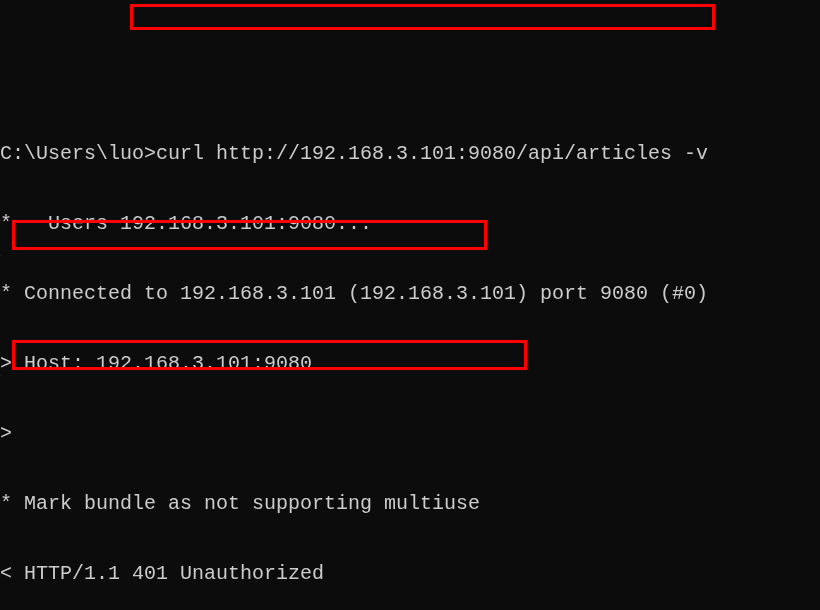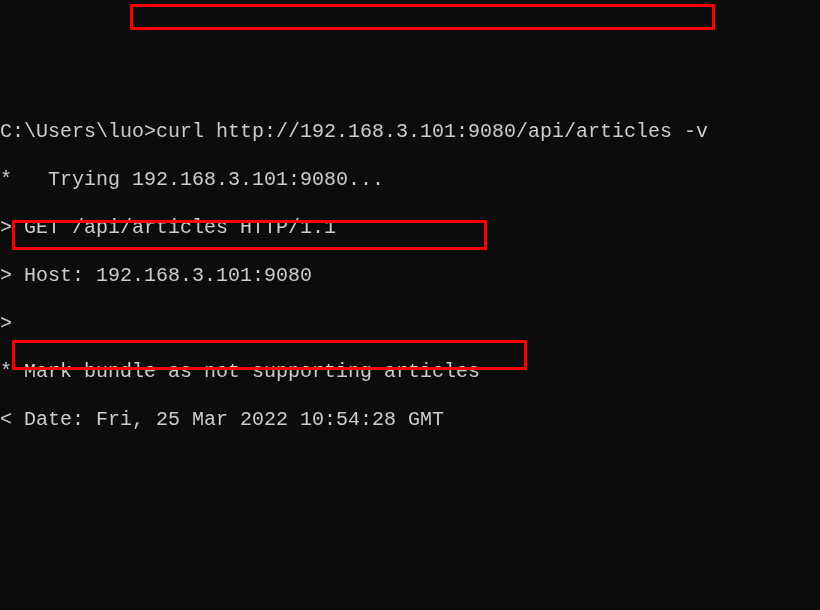--- a/index.html
+++ b/index.html
@@ -18,20 +18,21 @@
       height: 610px;
       overflow: hidden;
       white-space: pre;
     }
     .terminal {
       padding: 0;
     }
     .line {
       display: block;
       position: relative;
+      margin-top: 22px;
     }
     .highlight-box {
       position: absolute;
       border: 3px solid #ff0000;
       pointer-events: none;
       z-index: 10;
     }
     .box1 {
       left: 130px;
       top: 4px;
@@ -51,25 +52,26 @@
       height: 30px;
     }
   </style>
 </head>
 <body>
 
 
 
 <div class="terminal">
 <span class="line"><span>C:\Users\luo&gt;</span><span>curl http://192.168.3.101:9080/api/articles -v</span></span>
-<span class="line">*   Trying 192.168.3.101:9080...</span>
-<span class="line">&gt; GET /api/articles HTTP/1.1</span>
+<span class="line">*   Users 192.168.3.101:9080...</span>
+<span class="line">* Connected to 192.168.3.101 (192.168.3.101) port 9080 (#0)</span>
 <span class="line">&gt; Host: 192.168.3.101:9080</span>
 <span class="line">&gt;</span>
-<span class="line">* Mark bundle as not supporting articles</span>
+<span class="line">* Mark bundle as not supporting multiuse</span>
+<span class="line">&lt; HTTP/1.1 401 Unauthorized</span>
 <span class="line">&lt; Date: Fri, 25 Mar 2022 10:54:28 GMT</span>
 
 
 
 
 
 
 
 
 

